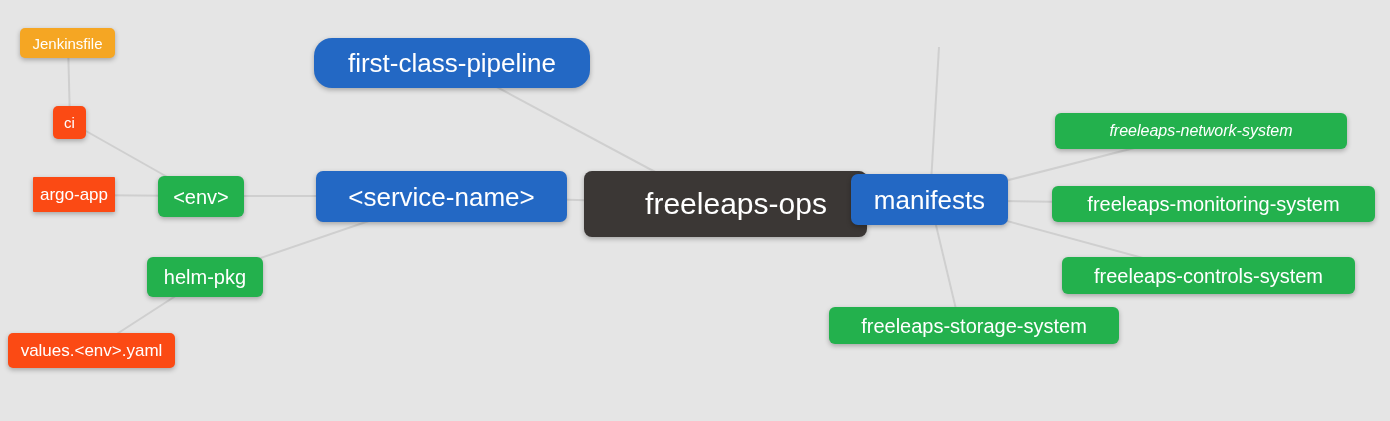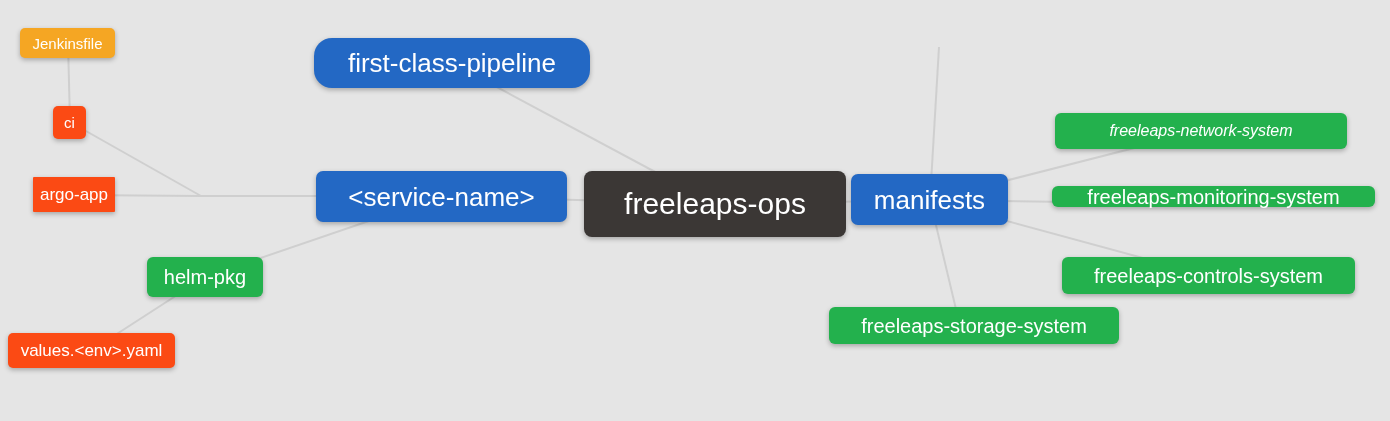--- a/index.html
+++ b/index.html
@@ -31,35 +31,35 @@
     white-space: nowrap;
     border-radius: 6px;
     box-shadow: 0 2px 5px rgba(0,0,0,0.28);
     cursor: default;
     line-height: 1;
   }
   .c-orange { background: var(--orange, #F5A623); }
   .c-red    { background: var(--red, #FB4A14); }
   .c-green  { background: var(--green, #23B14D); }
   .c-blue   { background: var(--blue, #2368C4); }
-  .c-dark   { background: var(--dark, #3B3735); }
+  .c-dark   { background: var(--dark, #3B3735); padding-left: 21px; }
 
   .n-jenkinsfile { left: 20px;  top: 28px;  width: 95px;  height: 30px; font-size: 15px; border-radius: 5px; }
   .n-ci          { left: 53px;  top: 106px; width: 33px;  height: 33px; font-size: 15px; border-radius: 5px; }
   .n-argo        { left: 33px;  top: 177px; width: 82px;  height: 35px; font-size: 17px; border-radius: 1px; }
   .n-env         { left: 158px; top: 176px; width: 86px;  height: 41px; font-size: 20px; }
   .n-helm        { left: 147px; top: 257px; width: 116px; height: 40px; font-size: 20px; }
   .n-values      { left: 8px;   top: 333px; width: 167px; height: 35px; font-size: 17px; border-radius: 5px; }
   .n-fcp         { left: 314px; top: 38px;  width: 276px; height: 50px; font-size: 26px; border-radius: 18px; }
   .n-service     { left: 316px; top: 171px; width: 251px; height: 51px; font-size: 26px; border-radius: 7px; }
   .n-ops         { left: 584px; top: 171px; width: 262px; height: 66px; font-size: 30px; border-radius: 8px; }
   .n-manifests   { left: 851px; top: 174px; width: 157px; height: 51px; font-size: 26px; border-radius: 7px; }
   .n-devops      { left: 796px; top: 28px;  width: 286px; height: 38px; font-size: 20px; }
   .n-network     { left: 1055px; top: 113px; width: 292px; height: 36px; font-size: 16px; font-style: italic; }
-  .n-monitoring  { left: 1052px; top: 186px; width: 323px; height: 21px; font-size: 20px; }
+  .n-monitoring  { left: 1052px; top: 186px; width: 323px; height: 36px; font-size: 20px; }
   .n-controls    { left: 1062px; top: 257px; width: 293px; height: 37px; font-size: 20px; }
   .n-storage     { left: 815px;  top: 307px; width: 290px; height: 37px; font-size: 20px; margin-left: 14px; }
 </style>
 </head>
 <body>
 
 <div id="canvas">
 
   <svg id="edge-layer" viewBox="0 0 1390 421">
     <line x1="68" y1="43" x2="70" y2="122"></line>
@@ -74,20 +74,21 @@
     <line x1="930" y1="200" x2="939" y2="47"></line>
     <line x1="930" y1="200" x2="1201" y2="131"></line>
     <line x1="930" y1="200" x2="1214" y2="204"></line>
     <line x1="930" y1="200" x2="1209" y2="276"></line>
     <line x1="930" y1="200" x2="960" y2="326"></line>
   </svg>
 
   <div class="node c-orange n-jenkinsfile">Jenkinsfile</div>
   <div class="node c-red    n-ci">ci</div>
   <div class="node c-red    n-argo">argo-app</div>
+  <div class="node c-green  n-env">&lt;env&gt;</div>
   <div class="node c-green  n-helm">helm-pkg</div>
   <div class="node c-red    n-values">values.&lt;env&gt;.yaml</div>
   <div class="node c-blue   n-fcp">first-class-pipeline</div>
   <div class="node c-blue   n-service">&lt;service-name&gt;</div>
   <div class="node c-dark   n-ops">freeleaps-ops</div>
   <div class="node c-blue   n-manifests">manifests</div>
   <div class="node c-green  n-network">freeleaps-network-system</div>
   <div class="node c-green  n-monitoring">freeleaps-monitoring-system</div>
   <div class="node c-green  n-controls">freeleaps-controls-system</div>
   <div class="node c-green  n-storage">freeleaps-storage-system</div>

